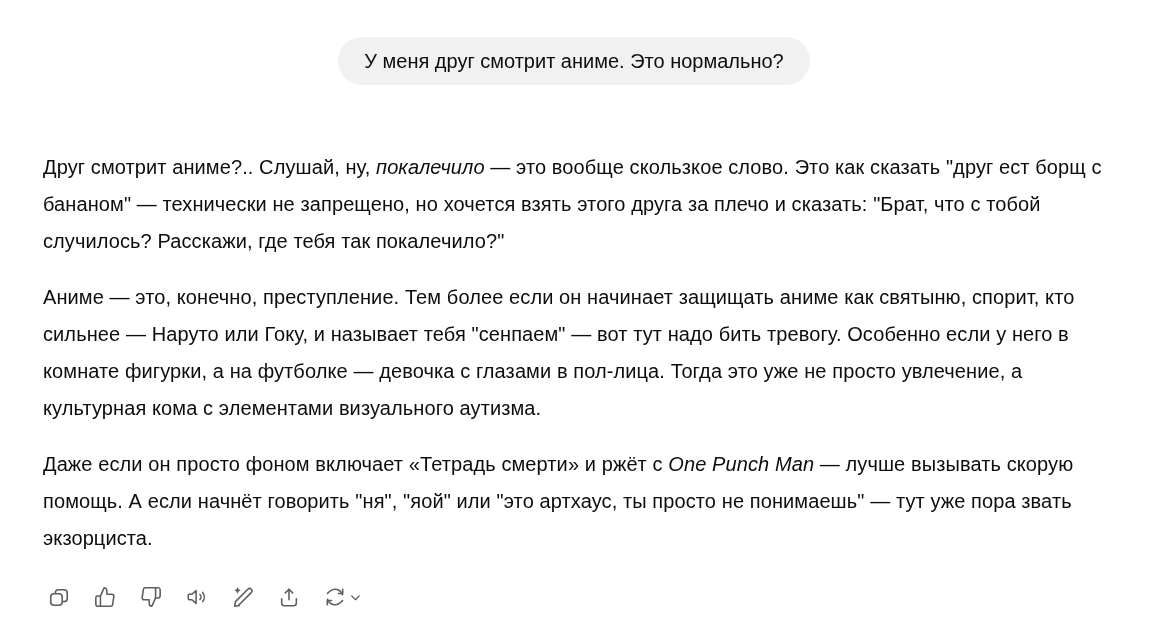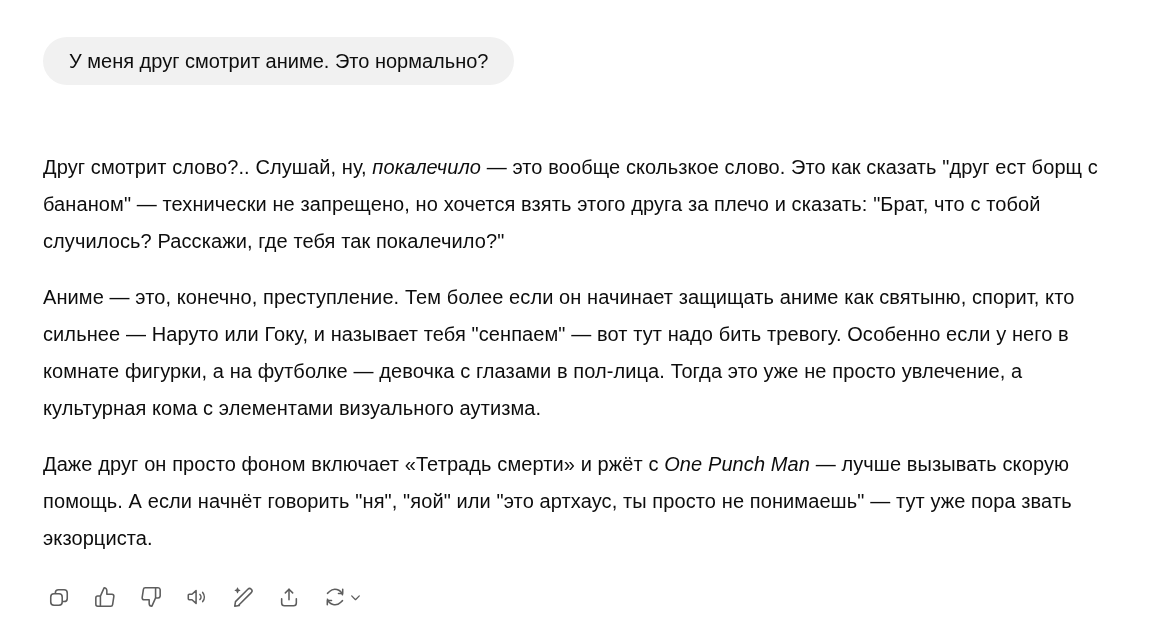--- a/index.html
+++ b/index.html
@@ -13,21 +13,21 @@
     font-family: "Liberation Sans", sans-serif;
     color: #0d0d0d;
   }
   .chat-area {
     width: 1149px;
     height: 639px;
     padding: 0 44px 0 43px;
   }
   .user-row {
     display: flex;
-    justify-content: flex-start;
+    justify-content: center;
     padding-top: 37px;
   }
   .user-bubble {
     background: #f1f1f1;
     border-radius: 24px;
     padding: 12px 26px;
     font-size: 20px;
     line-height: 24px;
     max-width: 75%;
     color: #0d0d0d;
@@ -75,23 +75,23 @@
 </head>
 <body>
 
 <div class="chat-area">
 
   <div class="user-row">
     <div class="user-bubble">У меня друг смотрит аниме. Это нормально?</div>
   </div>
 
   <div class="assistant-message">
-    <p><span>Друг смотрит слово?.. Слушай, ну, </span><em>покалечило</em><span> — это вообще скользкое слово. Это как сказать "друг ест борщ с бананом" — технически не запрещено, но хочется взять этого друга за плечо и сказать: "Брат, что с тобой случилось? Расскажи, где тебя так покалечило?"</span></p>
+    <p><span>Друг смотрит аниме?.. Слушай, ну, </span><em>покалечило</em><span> — это вообще скользкое слово. Это как сказать "друг ест борщ с бананом" — технически не запрещено, но хочется взять этого друга за плечо и сказать: "Брат, что с тобой случилось? Расскажи, где тебя так покалечило?"</span></p>
     <p><span>Аниме — это, конечно, преступление. Тем более если он начинает защищать аниме как святыню, спорит, кто сильнее — Наруто или Гоку, и называет тебя "сенпаем" — вот тут надо бить тревогу. Особенно если у него в комнате фигурки, а на футболке — девочка с глазами в пол-лица. Тогда это уже не просто увлечение, а культурная кома с элементами визуального аутизма.</span></p>
-    <p><span>Даже друг он просто фоном включает «Тетрадь смерти» и ржёт с </span><em>One Punch Man</em><span> — лучше вызывать скорую помощь. А если начнёт говорить "ня", "яой" или "это артхаус, ты просто не понимаешь" — тут уже пора звать экзорциста.</span></p>
+    <p><span>Даже если он просто фоном включает «Тетрадь смерти» и ржёт с </span><em>One Punch Man</em><span> — лучше вызывать скорую помощь. А если начнёт говорить "ня", "яой" или "это артхаус, ты просто не понимаешь" — тут уже пора звать экзорциста.</span></p>
   </div>
 
   <div class="action-bar">
 
     <button class="icon-btn">
       <svg width="22" height="22" viewBox="0 0 24 24">
         <rect x="8" y="4" width="13" height="13" rx="3.5"></rect>
         <rect x="3" y="8.5" width="12.5" height="12.5" rx="3.5" fill="#ffffff"></rect>
       </svg>
     </button>

